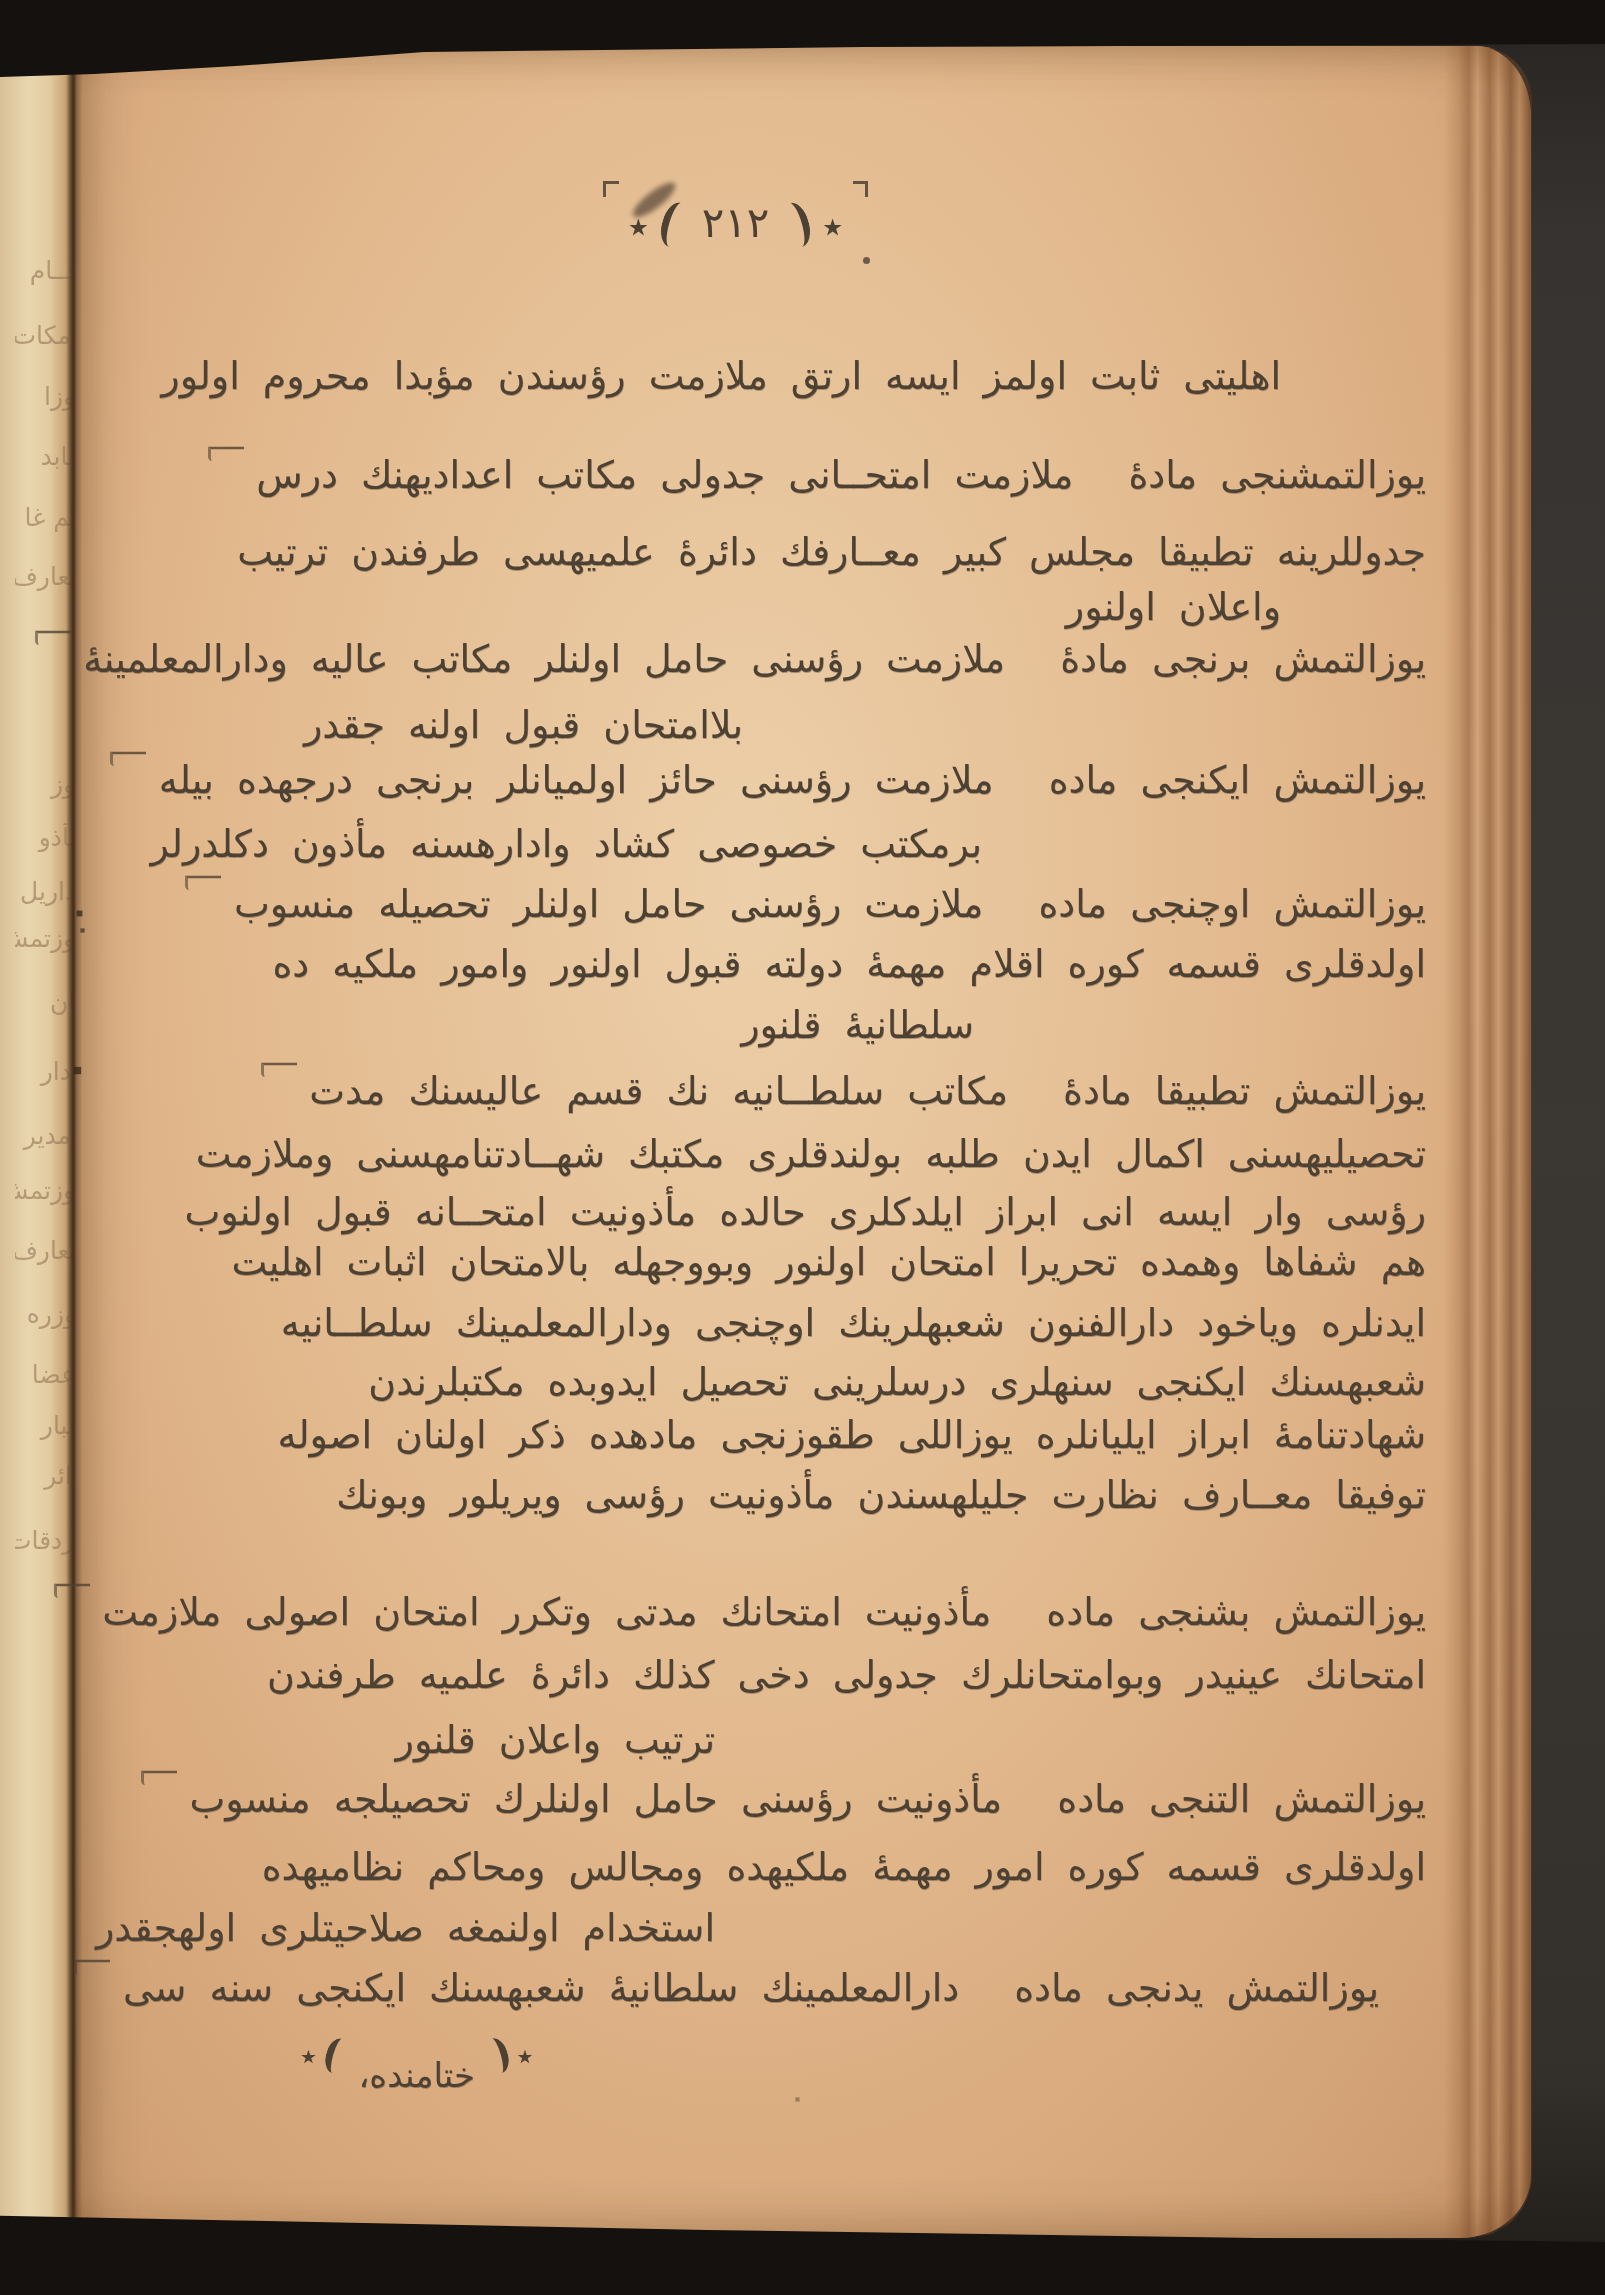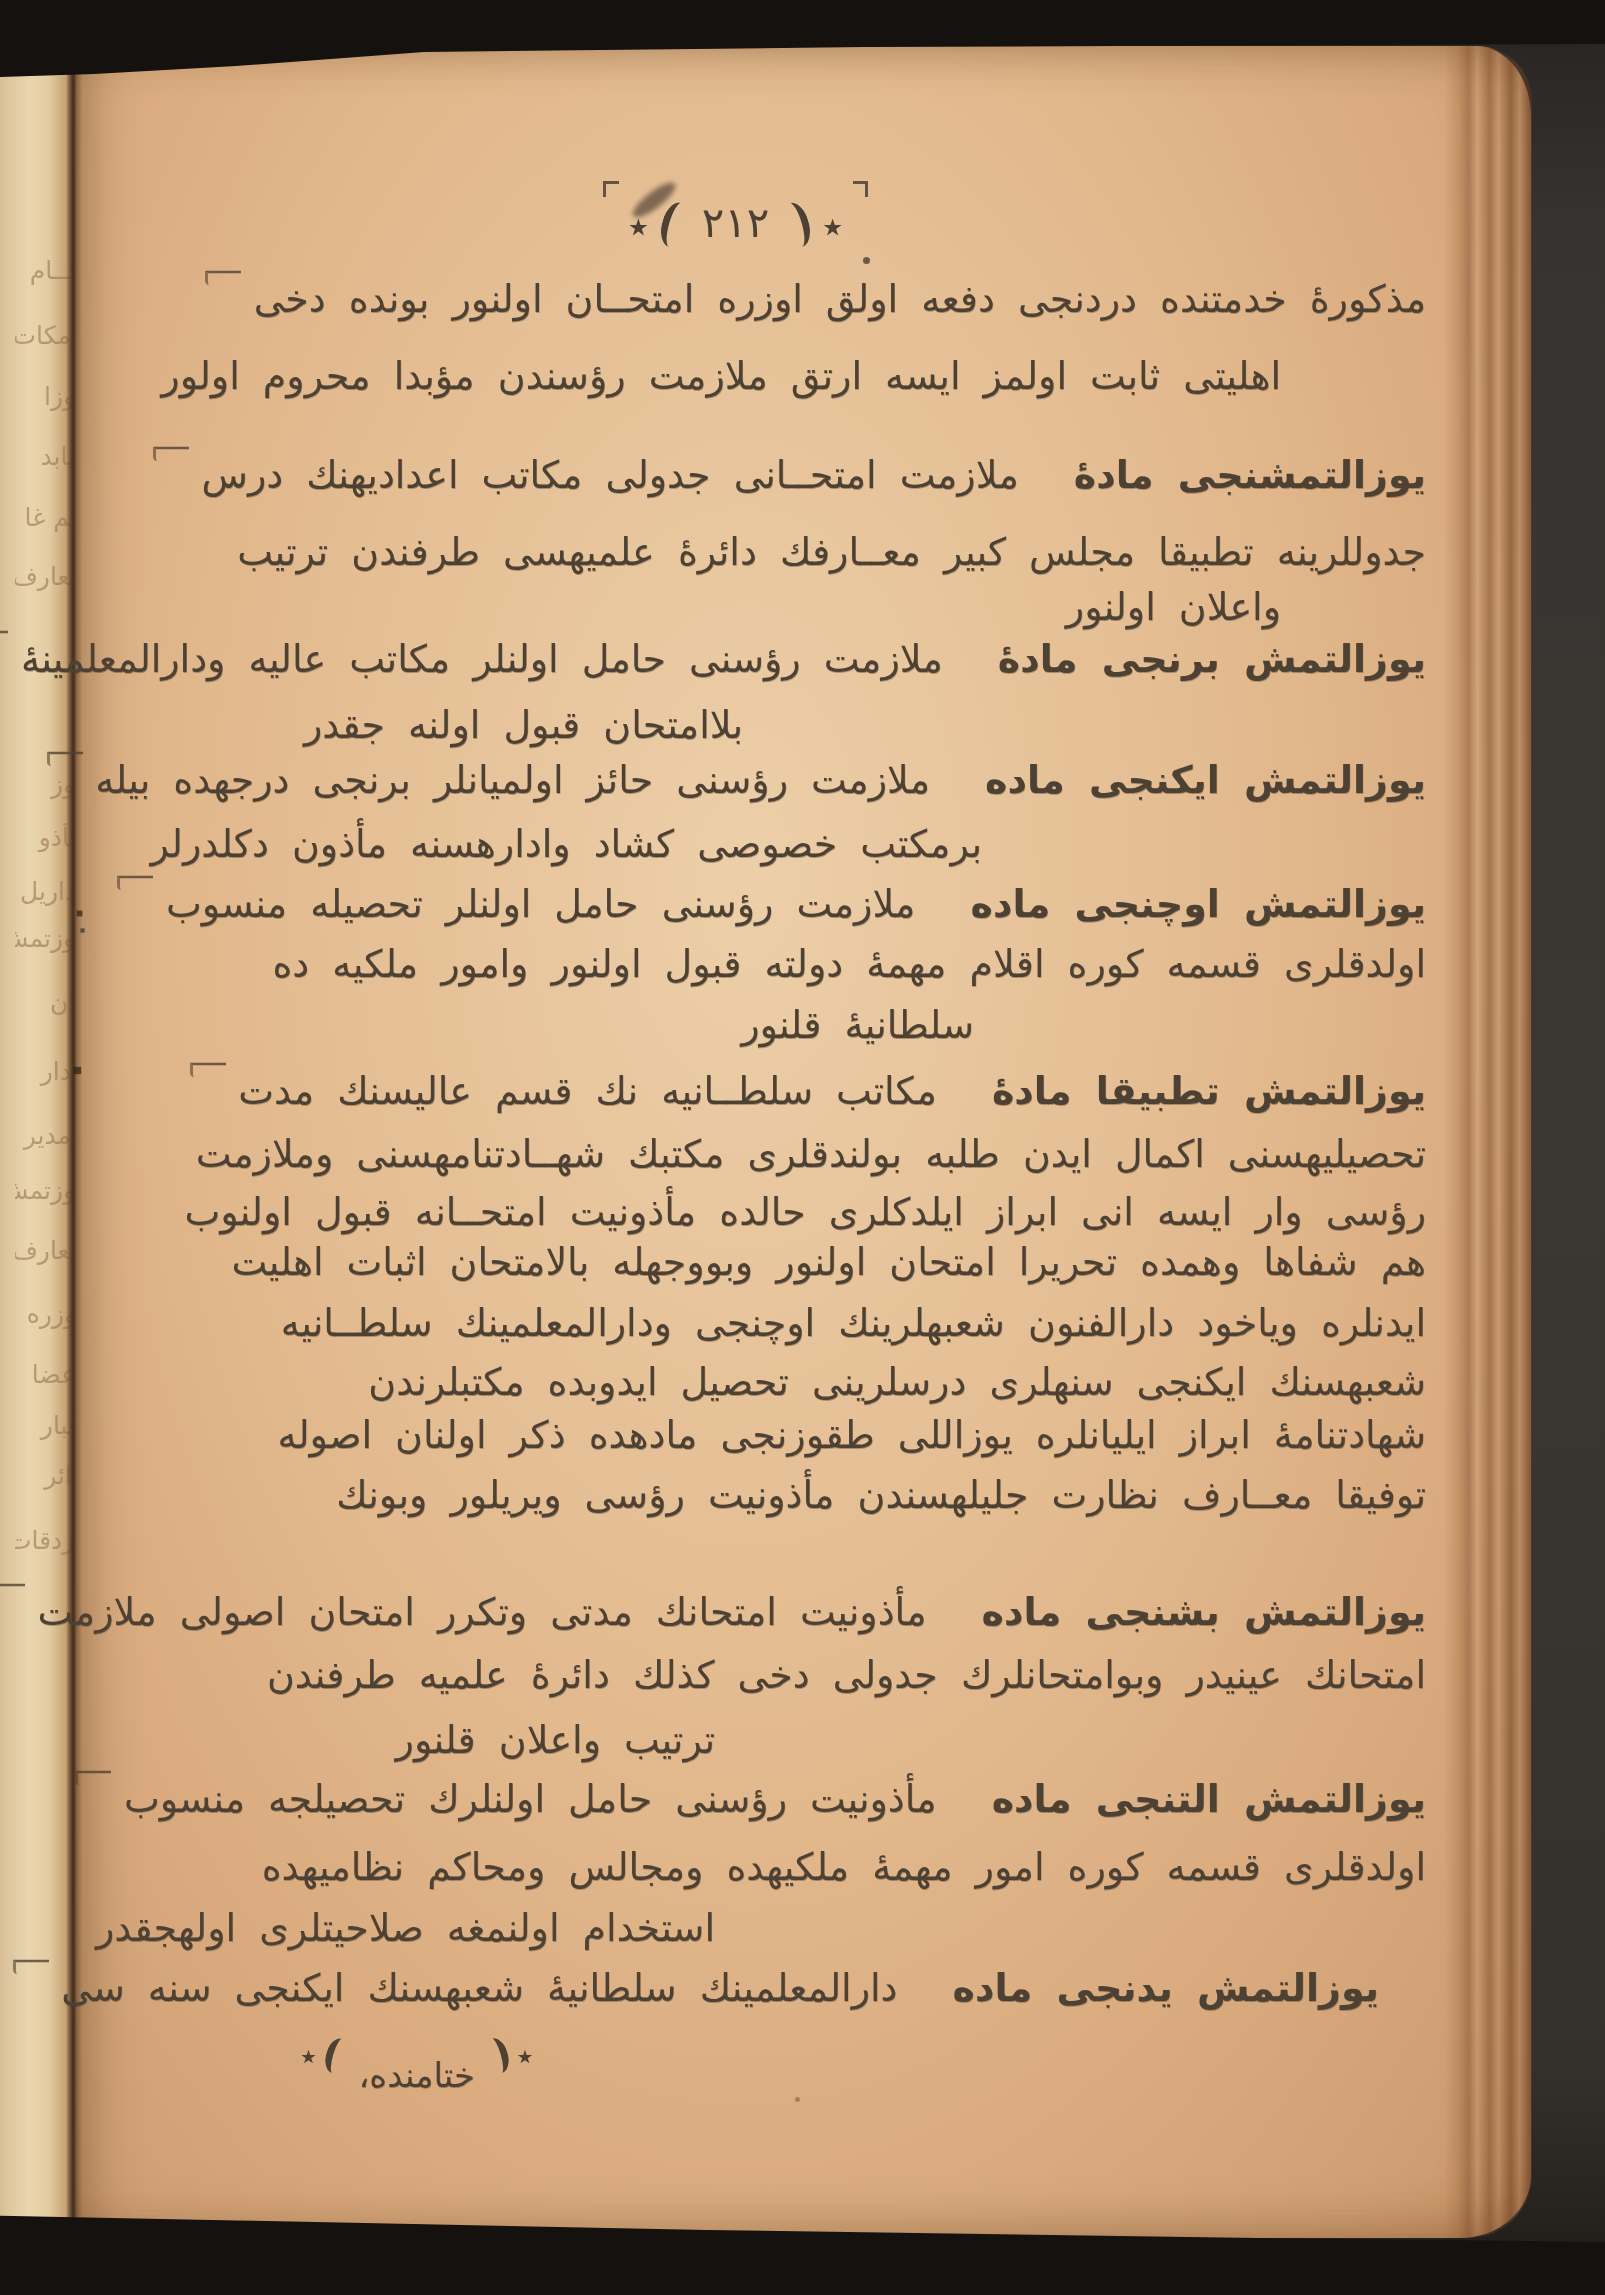--- a/index.html
+++ b/index.html
@@ -27,21 +27,21 @@
   
   .bar{position:absolute;left:0;width:1606px;background:#14110e;}
   .bar.top{top:0;height:79px;
     clip-path:polygon(0 0,1606px 0,1606px 44px,864px 47px,424px 52px,236px 66px,94px 74px,0 77px);}
   .bar.bottom{top:2200px;height:96px;
     clip-path:polygon(0 15.7px,236px 20.4px,707px 30px,1257px 38px,1606px 42px,1606px 96px,0 96px);}
   
   .textblock{position:absolute;left:211px;top:0;width:1215px;height:2295px;direction:rtl;}
   .line{position:absolute;white-space:nowrap;font-size:38px;line-height:49px;color:#4d4134;
     word-spacing:11px;text-shadow:0.5px 0.5px 0 rgba(78,60,45,.38);}
-  .head{letter-spacing:0;font-weight:bold;}
+  .head{letter-spacing:0;}
   .hgap{display:inline-block;width:55px;}
   .endmark{display:inline-block;width:33px;height:11.8px;margin-right:12.6px;vertical-align:middle;
     border-top:3.9px solid rgba(80,66,52,.8);border-left:3.1px solid rgba(80,66,52,.6);
     transform:translateY(-23.6px);border-radius:0 0 0 4.7px;}
   
   .pn{position:absolute;left:606px;top:189px;width:259px;height:72px;display:flex;
     align-items:center;justify-content:center;gap:12.6px;color:#4d4134;}
   .orn{font-size:39px;line-height:39px;}
   .cres{display:inline-block;width:20.4px;height:46px;border-radius:50%;}
   .cres.l{border-left:7px solid #4d4134;transform:rotate(16deg);}
@@ -102,21 +102,20 @@
     <span class="orn">٭</span>
     <span class="cres l"></span>
     <span class="num">٢١٢</span>
     <span class="cres r"></span>
     <span class="orn">٭</span>
     <span class="tick r"></span>
     <span class="pn-dot"></span>
   </div>
 
   <div class="textblock" id="textblock">
-      <div class="line" style="top: 275px; right: 0px;"><span>مذكورۀ خدمتنده دردنجى دفعه اولق اوزره امتحــان اولنور بونده دخى</span><span class="endmark"></span></div>
       <div class="line" style="top: 352px; right: 145px;"><span>اهليتى ثابت اولمز ايسه ارتق ملازمت رؤسندن مؤبدا محروم اولور</span></div>
       <div class="line" style="top: 451px; right: 0px;"><span class="head">يوزالتمشنجى مادۀ</span><span class="hgap"></span><span>ملازمت امتحــانى جدولى مكاتب اعداديهنك درس</span><span class="endmark"></span></div>
       <div class="line" style="top: 528px; right: 0px;"><span>جدوللرينه تطبيقا مجلس كبير معــارفك دائرۀ علميهسى طرفندن ترتيب</span></div>
       <div class="line" style="top: 583px; right: 145px;"><span>واعلان اولنور</span></div>
       <div class="line" style="top: 635px; right: 0px;"><span class="head">يوزالتمش برنجى مادۀ</span><span class="hgap"></span><span>ملازمت رؤسنى حامل اولنلر مكاتب عاليه ودارالمعلمينۀ</span><span class="endmark"></span></div>
       <div class="line" style="top: 701px; right: 683px;"><span>بلاامتحان قبول اولنه جقدر</span></div>
       <div class="line" style="top: 756px; right: 0px;"><span class="head">يوزالتمش ايكنجى ماده</span><span class="hgap"></span><span>ملازمت رؤسنى حائز اولميانلر برنجى درجهده بيله</span><span class="endmark"></span></div>
       <div class="line" style="top: 820px; right: 444px;"><span>برمكتب خصوصى كشاد وادارهسنه مأذون دكلدرلر</span></div>
       <div class="line" style="top: 880px; right: 0px;"><span class="head">يوزالتمش اوچنجى ماده</span><span class="hgap"></span><span>ملازمت رؤسنى حامل اولنلر تحصيله منسوب</span><span class="endmark"></span></div>
       <div class="line" style="top: 940px; right: 0px;"><span>اولدقلرى قسمه كوره اقلام مهمۀ دولته قبول اولنور وامور ملكيه ده</span></div>

